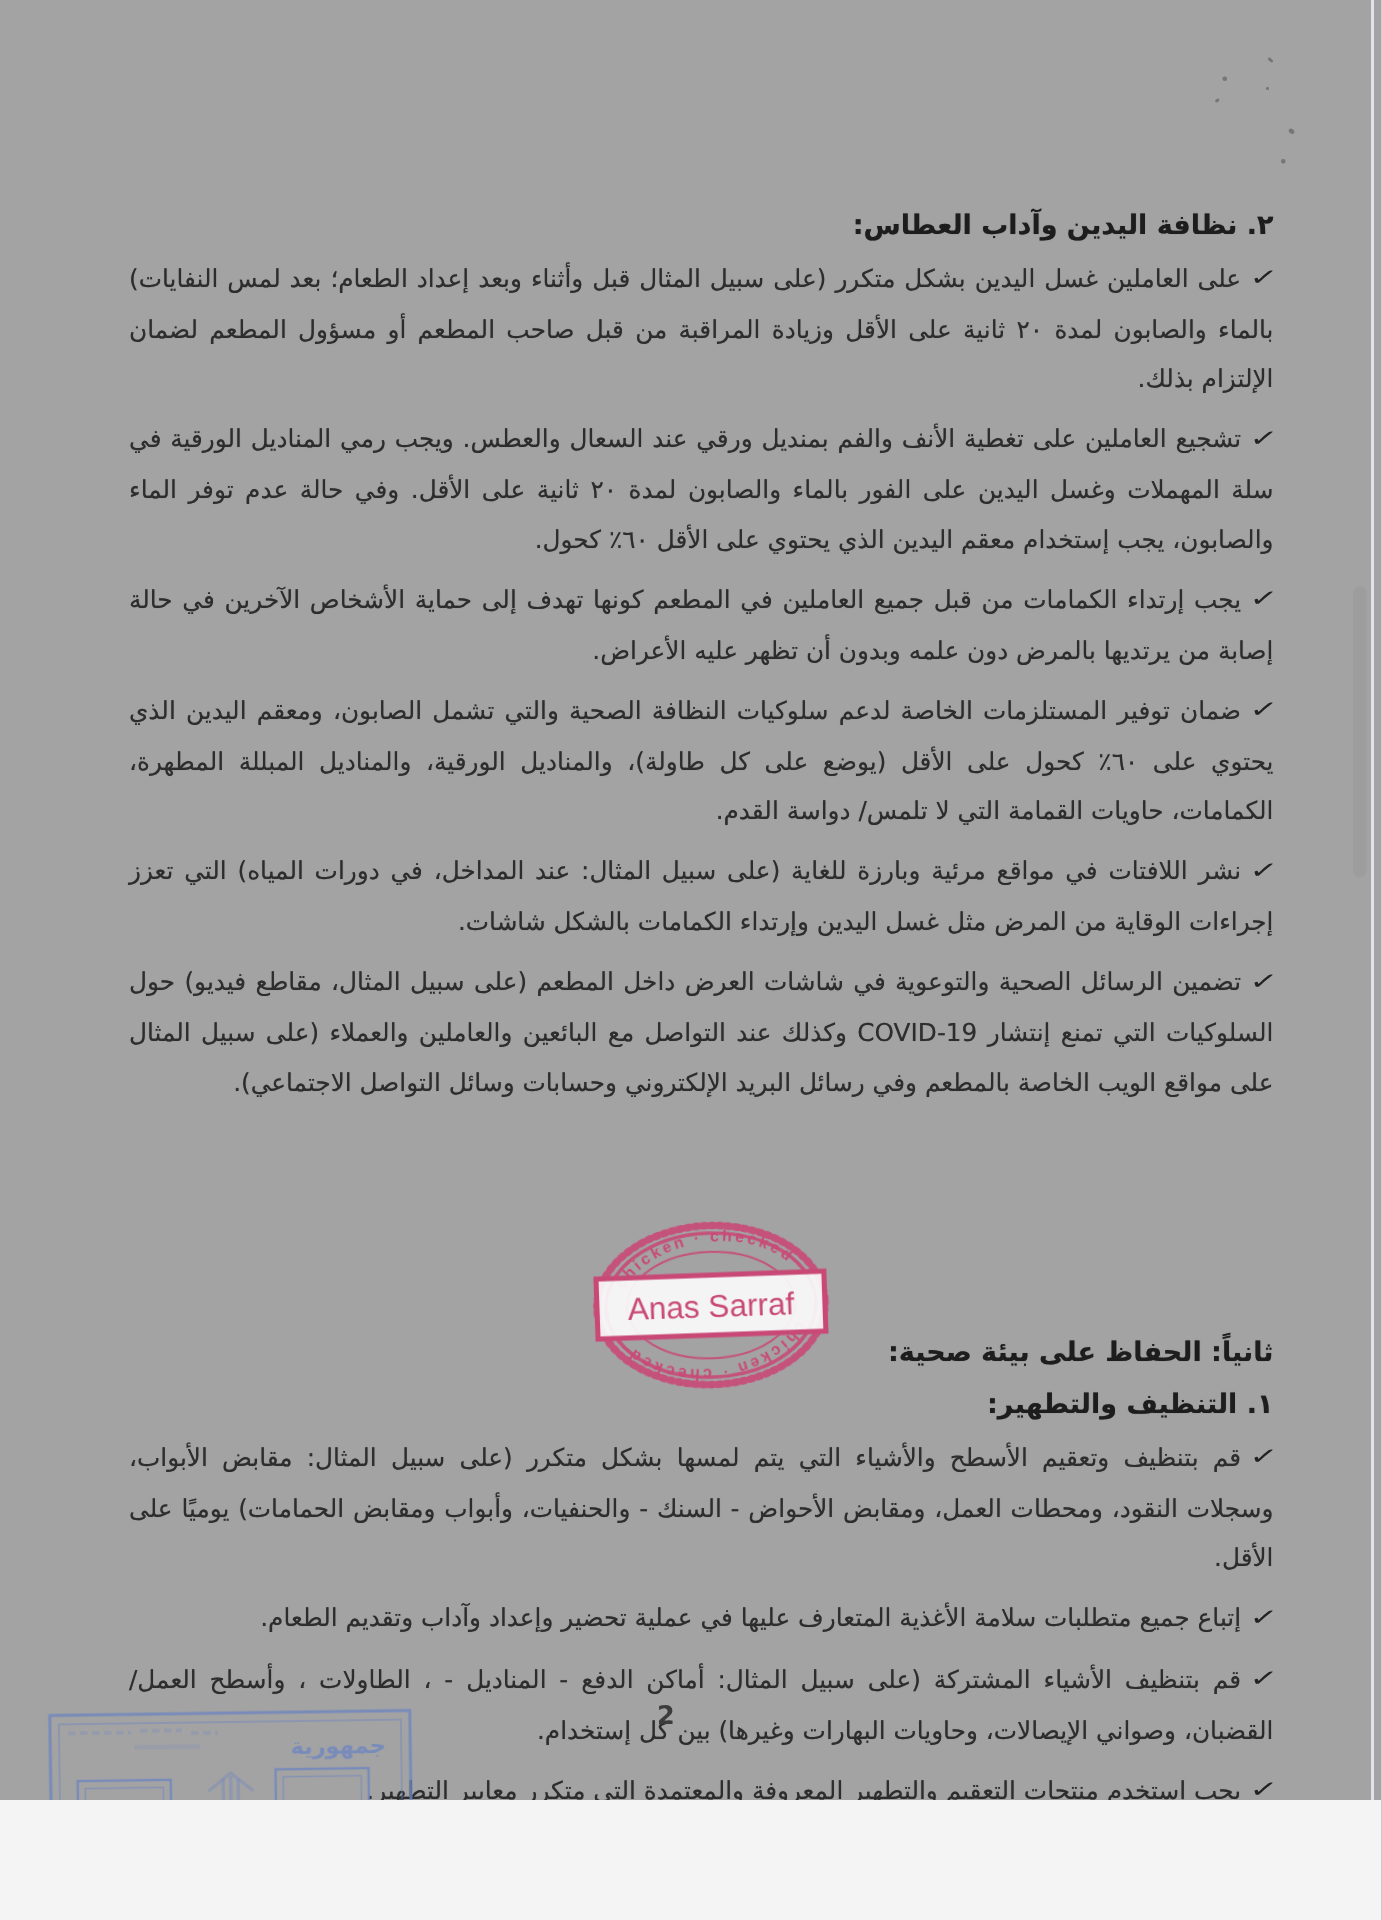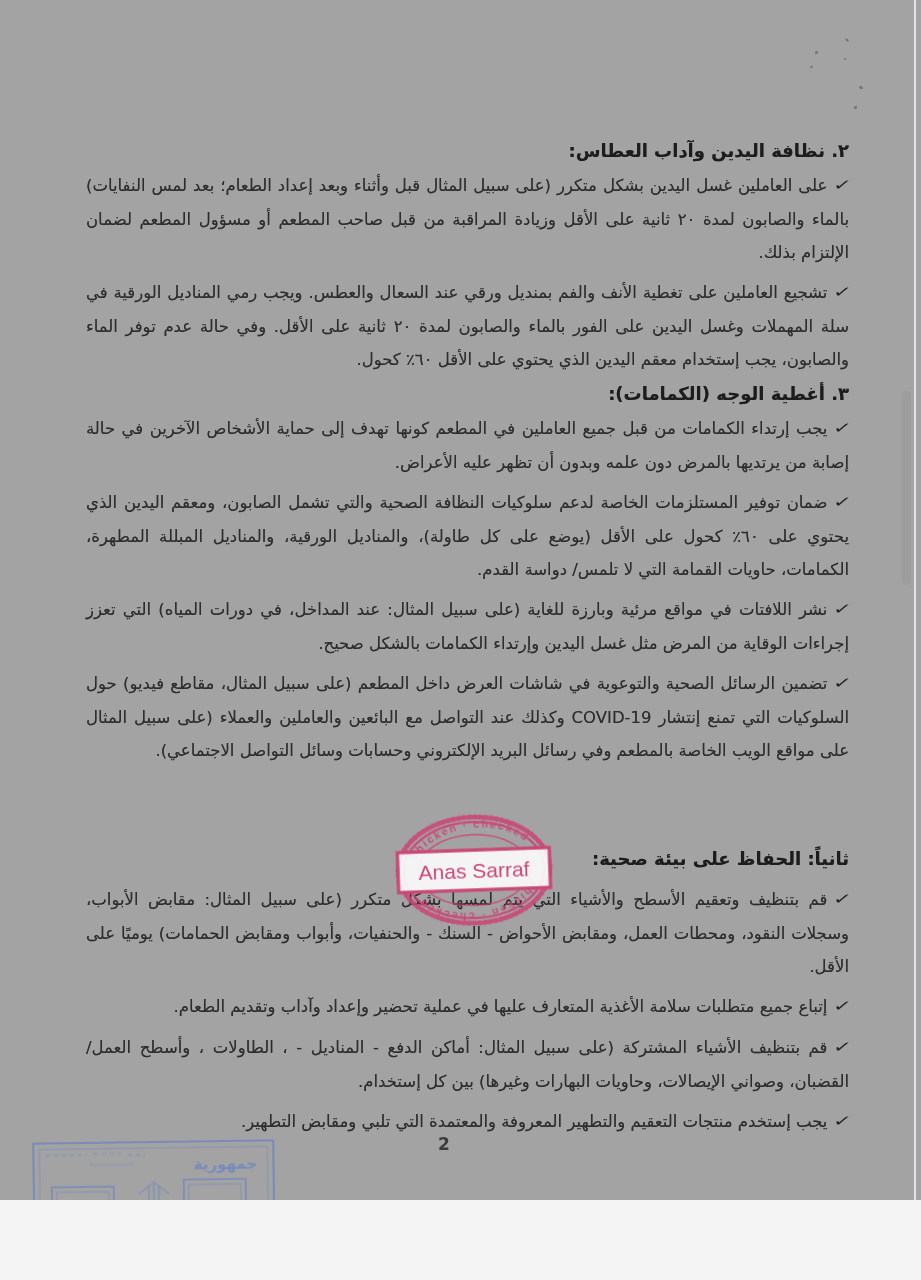--- a/index.html
+++ b/index.html
@@ -4,21 +4,21 @@
 <style>
   html,body{margin:0;padding:0;background:#f4f4f5;}
   .page{
     position:relative;width:921px;height:1200px;margin:0 auto;
     background:#a3a3a3;overflow:hidden;
     font-family:"DejaVu Sans",sans-serif;color:#2b2b2b;
   }
   
   .col{position:absolute;right:72px;left:86px;direction:rtl;}
   .col1{top:140px;}
-  .col2{top:848px;}
+  .col2{top:891px;}
   .sec-heading{
     font-size:18px;font-weight:bold;color:#1d1d1d;
     margin:4px 0 8px;letter-spacing:0;
     text-shadow:0 0 .5px rgba(30,30,30,.6);
   }
   .sec-heading.first{margin-top:0;}
   .part-title{margin-bottom:14px;}
   .bullet{
     margin:0 0 7px;font-size:16.5px;line-height:33px;
     text-align:justify;text-justify:inter-word;color:#2d2d2d;
@@ -64,37 +64,37 @@
   <div class="speck" style="left:844px;top:58px;width:2px;height:2px;"></div>
   <div class="speck" style="left:859px;top:86px;width:4px;height:3px;transform:rotate(35deg);"></div>
   <div class="speck" style="left:854px;top:106px;width:3px;height:3px;"></div>
 
   <div class="col col1">
 
     <div class="sec-heading first">٢.  نظافة اليدين وآداب العطاس:</div>
     <p class="bullet"><span class="chk">✓</span><span>على العاملين غسل اليدين بشكل متكرر (على سبيل المثال قبل وأثناء وبعد إعداد الطعام؛ بعد لمس النفايات) بالماء والصابون لمدة ٢٠ ثانية على الأقل وزيادة المراقبة من قبل صاحب المطعم أو مسؤول المطعم لضمان الإلتزام بذلك.</span></p>
     <p class="bullet"><span class="chk">✓</span><span>تشجيع العاملين على تغطية الأنف والفم بمنديل ورقي عند السعال والعطس. ويجب رمي المناديل الورقية في سلة المهملات وغسل اليدين على الفور بالماء والصابون لمدة ٢٠ ثانية على الأقل. وفي حالة عدم توفر الماء والصابون، يجب إستخدام معقم اليدين الذي يحتوي على الأقل ٦٠٪ كحول.</span></p>
 
-    <div class="sec-heading">٣. أغطية الوجه (الكمامات):</div>
     <p class="bullet"><span class="chk">✓</span><span>يجب إرتداء الكمامات من قبل جميع العاملين في المطعم كونها تهدف إلى حماية الأشخاص الآخرين في حالة إصابة من يرتديها بالمرض دون علمه وبدون أن تظهر عليه الأعراض.</span></p>
 
     <p class="bullet"><span class="chk">✓</span><span>ضمان توفير المستلزمات الخاصة لدعم سلوكيات النظافة الصحية والتي تشمل الصابون، ومعقم اليدين الذي يحتوي على ٦٠٪ كحول على الأقل (يوضع على كل طاولة)، والمناديل الورقية، والمناديل المبللة المطهرة، الكمامات، حاويات القمامة التي لا تلمس/ دواسة القدم.</span></p>
 
-    <p class="bullet"><span class="chk">✓</span><span>نشر اللافتات في مواقع مرئية وبارزة للغاية (على سبيل المثال: عند المداخل، في دورات المياه) التي تعزز إجراءات الوقاية من المرض مثل غسل اليدين وإرتداء الكمامات بالشكل صحيح.</span></p>
+    <p class="bullet"><span class="chk">✓</span><span>نشر اللافتات في مواقع مرئية وبارزة للغاية (على سبيل المثال: عند المداخل، في دورات المياه) التي تعزز إجراءات الوقاية من المرض مثل غسل اليدين وإرتداء الكمامات بالشكل شاشات.</span></p>
     <p class="bullet"><span class="chk">✓</span><span>تضمين الرسائل الصحية والتوعوية في شاشات العرض داخل المطعم (على سبيل المثال، مقاطع فيديو) حول السلوكيات التي تمنع إنتشار COVID-19 وكذلك عند التواصل مع البائعين والعاملين والعملاء (على سبيل المثال على مواقع الويب الخاصة بالمطعم وفي رسائل البريد الإلكتروني وحسابات وسائل التواصل الاجتماعي).</span></p>
 
   </div>
 
   <div class="col col2">
 
     <div class="sec-heading first part-title">ثانياً: الحفاظ على بيئة صحية:</div>
+    <div class="sec-heading">١.  التنظيف والتطهير:</div>
     <p class="bullet"><span class="chk">✓</span><span>قم بتنظيف وتعقيم الأسطح والأشياء التي يتم لمسها بشكل متكرر (على سبيل المثال: مقابض الأبواب، وسجلات النقود، ومحطات العمل، ومقابض الأحواض - السنك - والحنفيات، وأبواب ومقابض الحمامات) يوميًا على الأقل.</span></p>
     <p class="bullet"><span class="chk">✓</span><span>إتباع جميع متطلبات سلامة الأغذية المتعارف عليها في عملية تحضير وإعداد وآداب وتقديم الطعام.</span></p>
     <p class="bullet"><span class="chk">✓</span><span>قم بتنظيف الأشياء المشتركة (على سبيل المثال: أماكن الدفع - المناديل - ، الطاولات ، وأسطح العمل/ القضبان، وصواني الإيصالات، وحاويات البهارات وغيرها) بين كل إستخدام.</span></p>
-    <p class="bullet"><span class="chk">✓</span><span>يجب إستخدم منتجات التعقيم والتطهير المعروفة والمعتمدة التي تلبي ومقابض التطهير.</span></p>
+    <p class="bullet"><span class="chk">✓</span><span>يجب إستخدم منتجات التعقيم والتطهير المعروفة والمعتمدة التي متكرر معايير التطهير.</span></p>
 
   </div>
 
   <div class="pink-stamp">
     <svg viewBox="0 0 170 112" width="170" height="112">
       <g stroke="#cb4574" fill="none" opacity="0.9">
         <ellipse cx="83" cy="56" rx="76" ry="53" stroke-width="5" stroke-dasharray="1.8 3.6" stroke-linecap="round"></ellipse>
         <ellipse cx="83" cy="56" rx="70" ry="48" stroke-width="2.4"></ellipse>
         <ellipse cx="83" cy="56" rx="56" ry="35.5" stroke-width="1.3"></ellipse>
       </g>

